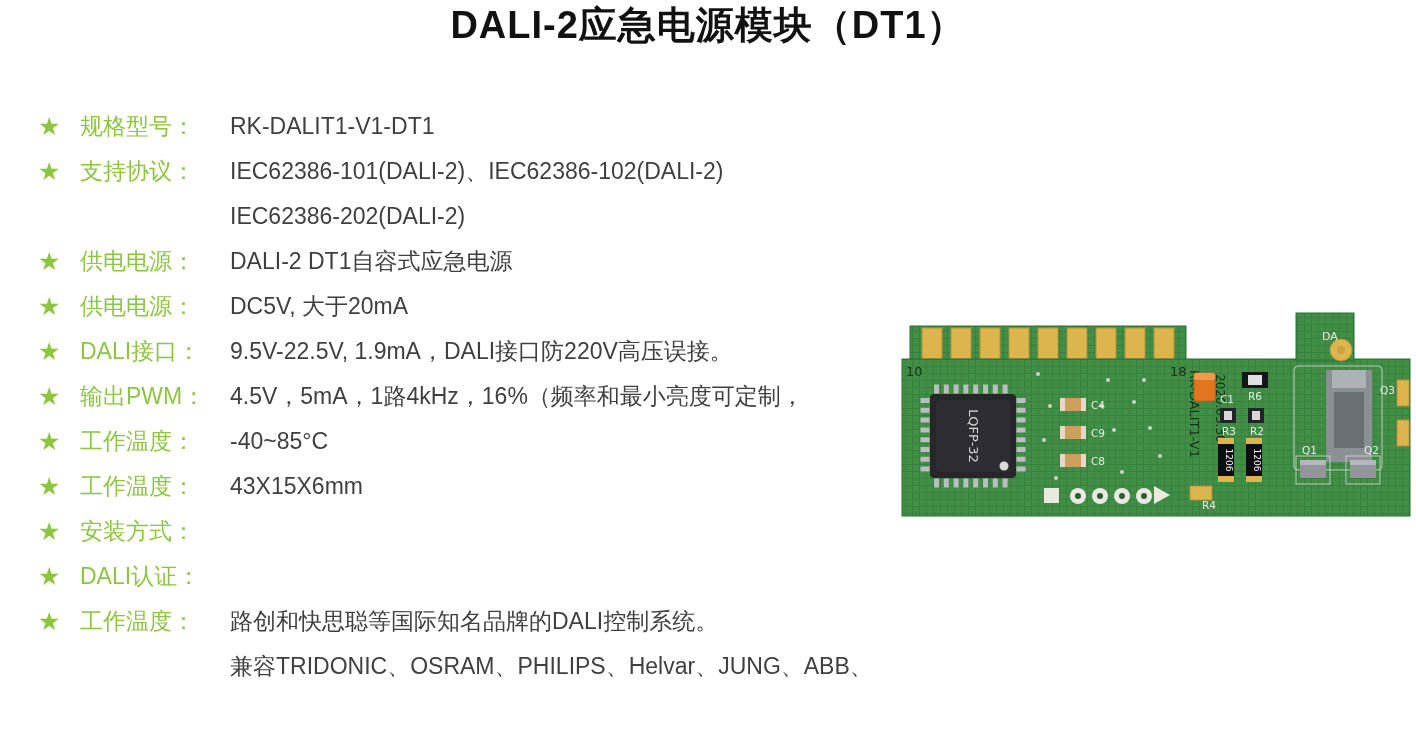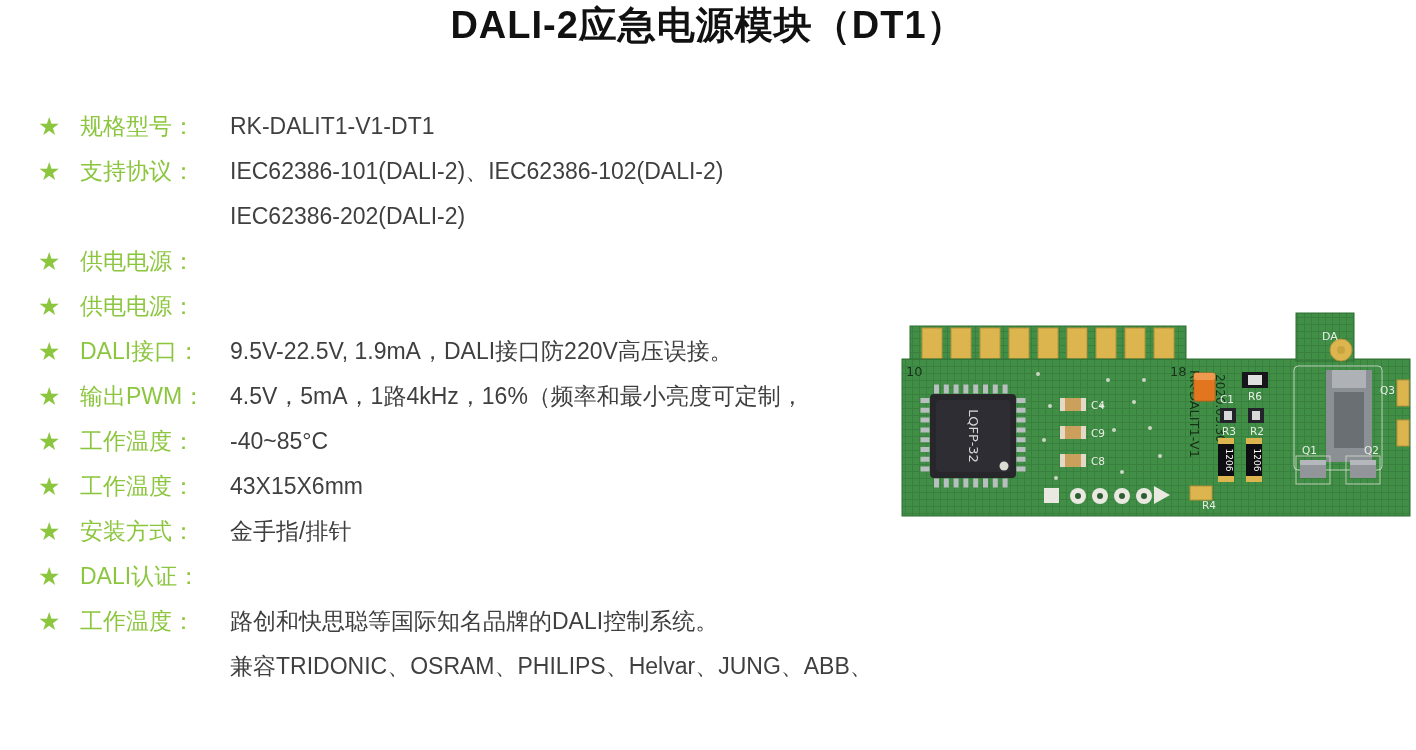--- a/index.html
+++ b/index.html
@@ -79,25 +79,31 @@
     <span class="spec-label">支持协议：</span>
     <div class="spec-value">
       <div class="line">IEC62386-101(DALI-2)、IEC62386-102(DALI-2)</div>
       <div class="line">IEC62386-202(DALI-2)</div>
     </div>
   </div>
 
   <div class="spec-row">
     <span class="star">★</span>
     <span class="spec-label">供电电源：</span>
+    <div class="spec-value">
+      <div class="line">DALI-2 DT1自容式应急电源</div>
+    </div>
   </div>
 
   <div class="spec-row">
     <span class="star">★</span>
     <span class="spec-label">供电电源：</span>
+    <div class="spec-value">
+      <div class="line">DC5V, 大于20mA</div>
+    </div>
   </div>
 
   <div class="spec-row">
     <span class="star">★</span>
     <span class="spec-label">DALI接口：</span>
     <div class="spec-value">
       <div class="line">9.5V-22.5V, 1.9mA，DALI接口防220V高压误接。</div>
     </div>
   </div>
 
@@ -121,23 +127,20 @@
     <span class="star">★</span>
     <span class="spec-label">工作温度：</span>
     <div class="spec-value">
       <div class="line">43X15X6mm</div>
     </div>
   </div>
 
   <div class="spec-row">
     <span class="star">★</span>
     <span class="spec-label">安装方式：</span>
-    <div class="spec-value">
-      <div class="line">金手指/排针</div>
-    </div>
   </div>
 
   <div class="spec-row">
     <span class="star">★</span>
     <span class="spec-label">DALI认证：</span>
   </div>
 
   <div class="spec-row">
     <span class="star">★</span>
     <span class="spec-label">工作温度：</span>

